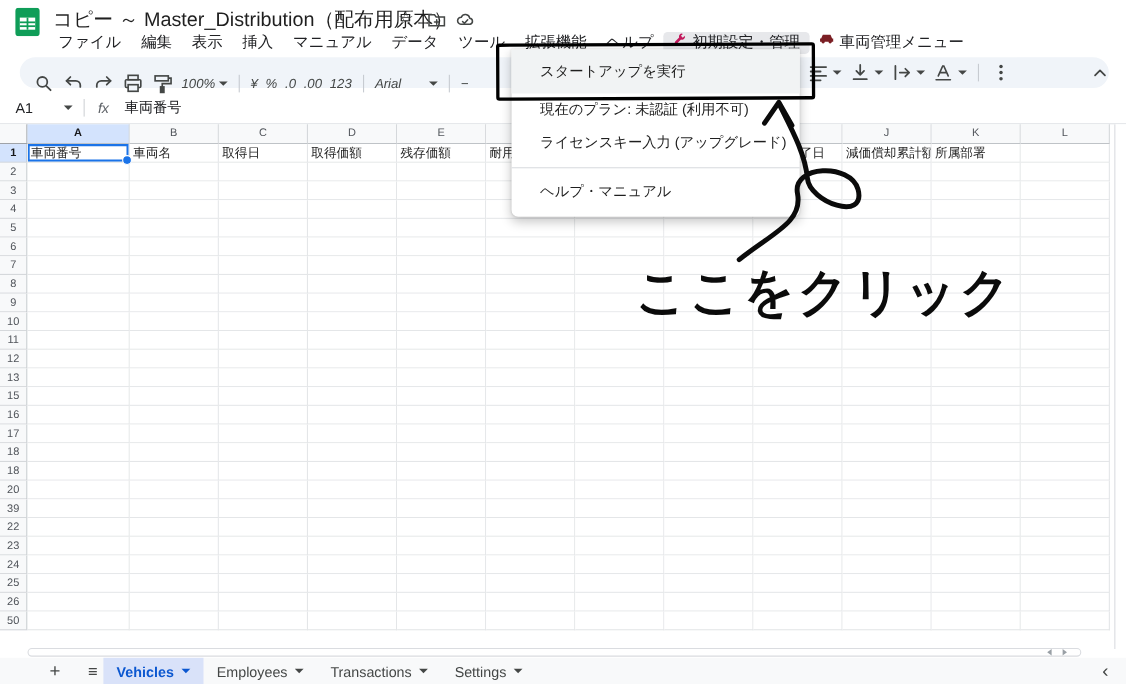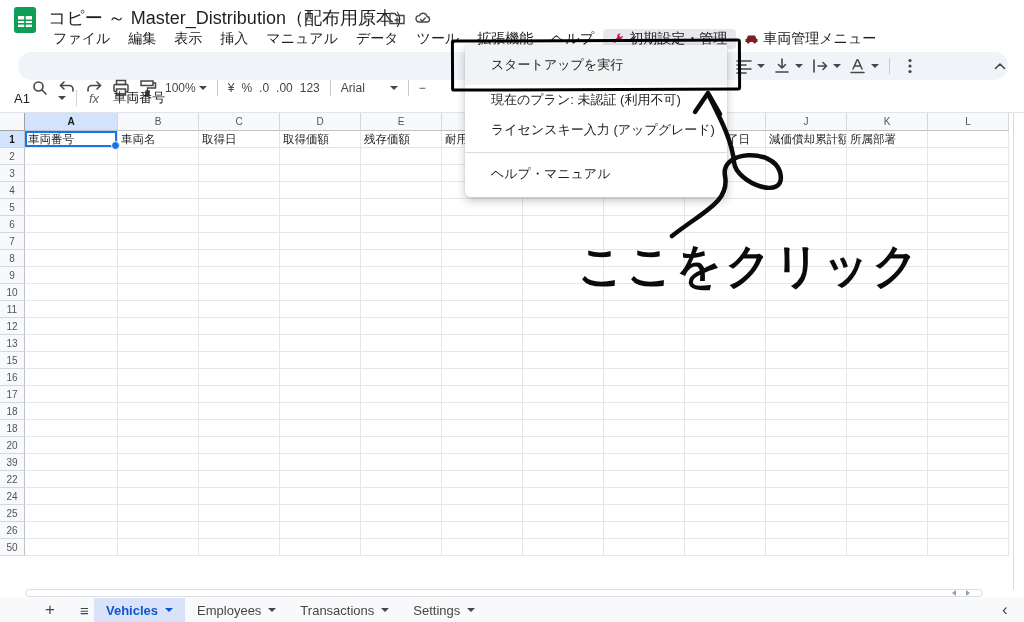--- a/index.html
+++ b/index.html
@@ -10,25 +10,25 @@
   #logo{position:absolute;left:12px;top:7px;width:26px;height:26px;}
   #doc-title{position:absolute;left:48px;top:6px;font-size:18px;color:#1f1f1f;white-space:nowrap;}
   .title-ic{position:absolute;top:9px;width:18px;height:18px;color:#444746;}
   #star-ic{left:360px;font-size:16px;line-height:18px;text-align:center;}
   #folder-ic{left:388px;} #cloud-ic{left:414px;}
   #right-cluster{position:absolute;right:0;top:0;height:50px;}
   .caret{display:inline-block;width:0;height:0;border-left:4px solid transparent;
          border-right:4px solid transparent;border-top:4.5px solid #444746;vertical-align:middle;}
   #menubar{position:absolute;left:44px;top:28px;height:22px;display:flex;align-items:center;}
   .menu-item{font-size:14px;color:#202124;padding:1px 9px;border-radius:4px;white-space:nowrap;}
-  .menu-item.custom{display:flex;align-items:center;gap:5px;}
+  .menu-item.custom{display:flex;gap:5px;}
   .menu-item.hover{background:#e7e8eb;}
   
   #toolbar{position:absolute;left:18px;top:52px;width:990px;height:28px;background:#f0f4f9;border-radius:14px;}
-  #tb-left{position:absolute;left:12px;top:16px;height:40px;display:flex;align-items:center;gap:7px;}
+  #tb-left{position:absolute;left:12px;top:4px;height:40px;display:flex;align-items:center;gap:7px;font-style:italic;}
   #tb-right{position:absolute;left:716px;top:0;height:28px;display:flex;align-items:center;gap:7px;}
   .tb-ic{width:20px;height:20px;display:flex;align-items:center;justify-content:center;color:#444746;}
   .tb-txt{font-size:12px;color:#444746;white-space:nowrap;}
   .tb-sep{width:1px;height:16px;background:#c7cbd1;margin:0 3px;}
   .tb-group{display:flex;align-items:center;gap:3px;}
   #collapse-ic{position:absolute;left:972px;top:4px;}
   
   #formulabar{position:absolute;left:0;top:84px;width:1024px;height:28px;display:flex;align-items:center;
               border-bottom:1px solid #e0e3e7;}
   #name-box{width:44px;padding-left:14px;font-size:13px;color:#202124;}
@@ -552,20 +552,35 @@
         <div class="cell" style="width: 81px;"></div>
         <div class="cell" style="width: 81px;"></div>
         <div class="cell" style="width: 81px;"></div>
         <div class="cell" style="width: 81px;"></div>
         <div class="cell" style="width: 81px;"></div>
         <div class="cell" style="width: 81px;"></div>
         <div class="cell" style="width: 81px;"></div>
         <div class="cell" style="width: 81px;"></div>
       </div>
       <div class="grow">
+        <div class="rhead" style="width: 25px;">23</div>
+        <div class="cell" style="width: 93px;"></div>
+        <div class="cell" style="width: 81px;"></div>
+        <div class="cell" style="width: 81px;"></div>
+        <div class="cell" style="width: 81px;"></div>
+        <div class="cell" style="width: 81px;"></div>
+        <div class="cell" style="width: 81px;"></div>
+        <div class="cell" style="width: 81px;"></div>
+        <div class="cell" style="width: 81px;"></div>
+        <div class="cell" style="width: 81px;"></div>
+        <div class="cell" style="width: 81px;"></div>
+        <div class="cell" style="width: 81px;"></div>
+        <div class="cell" style="width: 81px;"></div>
+      </div>
+      <div class="grow">
         <div class="rhead" style="width: 25px;">24</div>
         <div class="cell" style="width: 93px;"></div>
         <div class="cell" style="width: 81px;"></div>
         <div class="cell" style="width: 81px;"></div>
         <div class="cell" style="width: 81px;"></div>
         <div class="cell" style="width: 81px;"></div>
         <div class="cell" style="width: 81px;"></div>
         <div class="cell" style="width: 81px;"></div>
         <div class="cell" style="width: 81px;"></div>
         <div class="cell" style="width: 81px;"></div>

